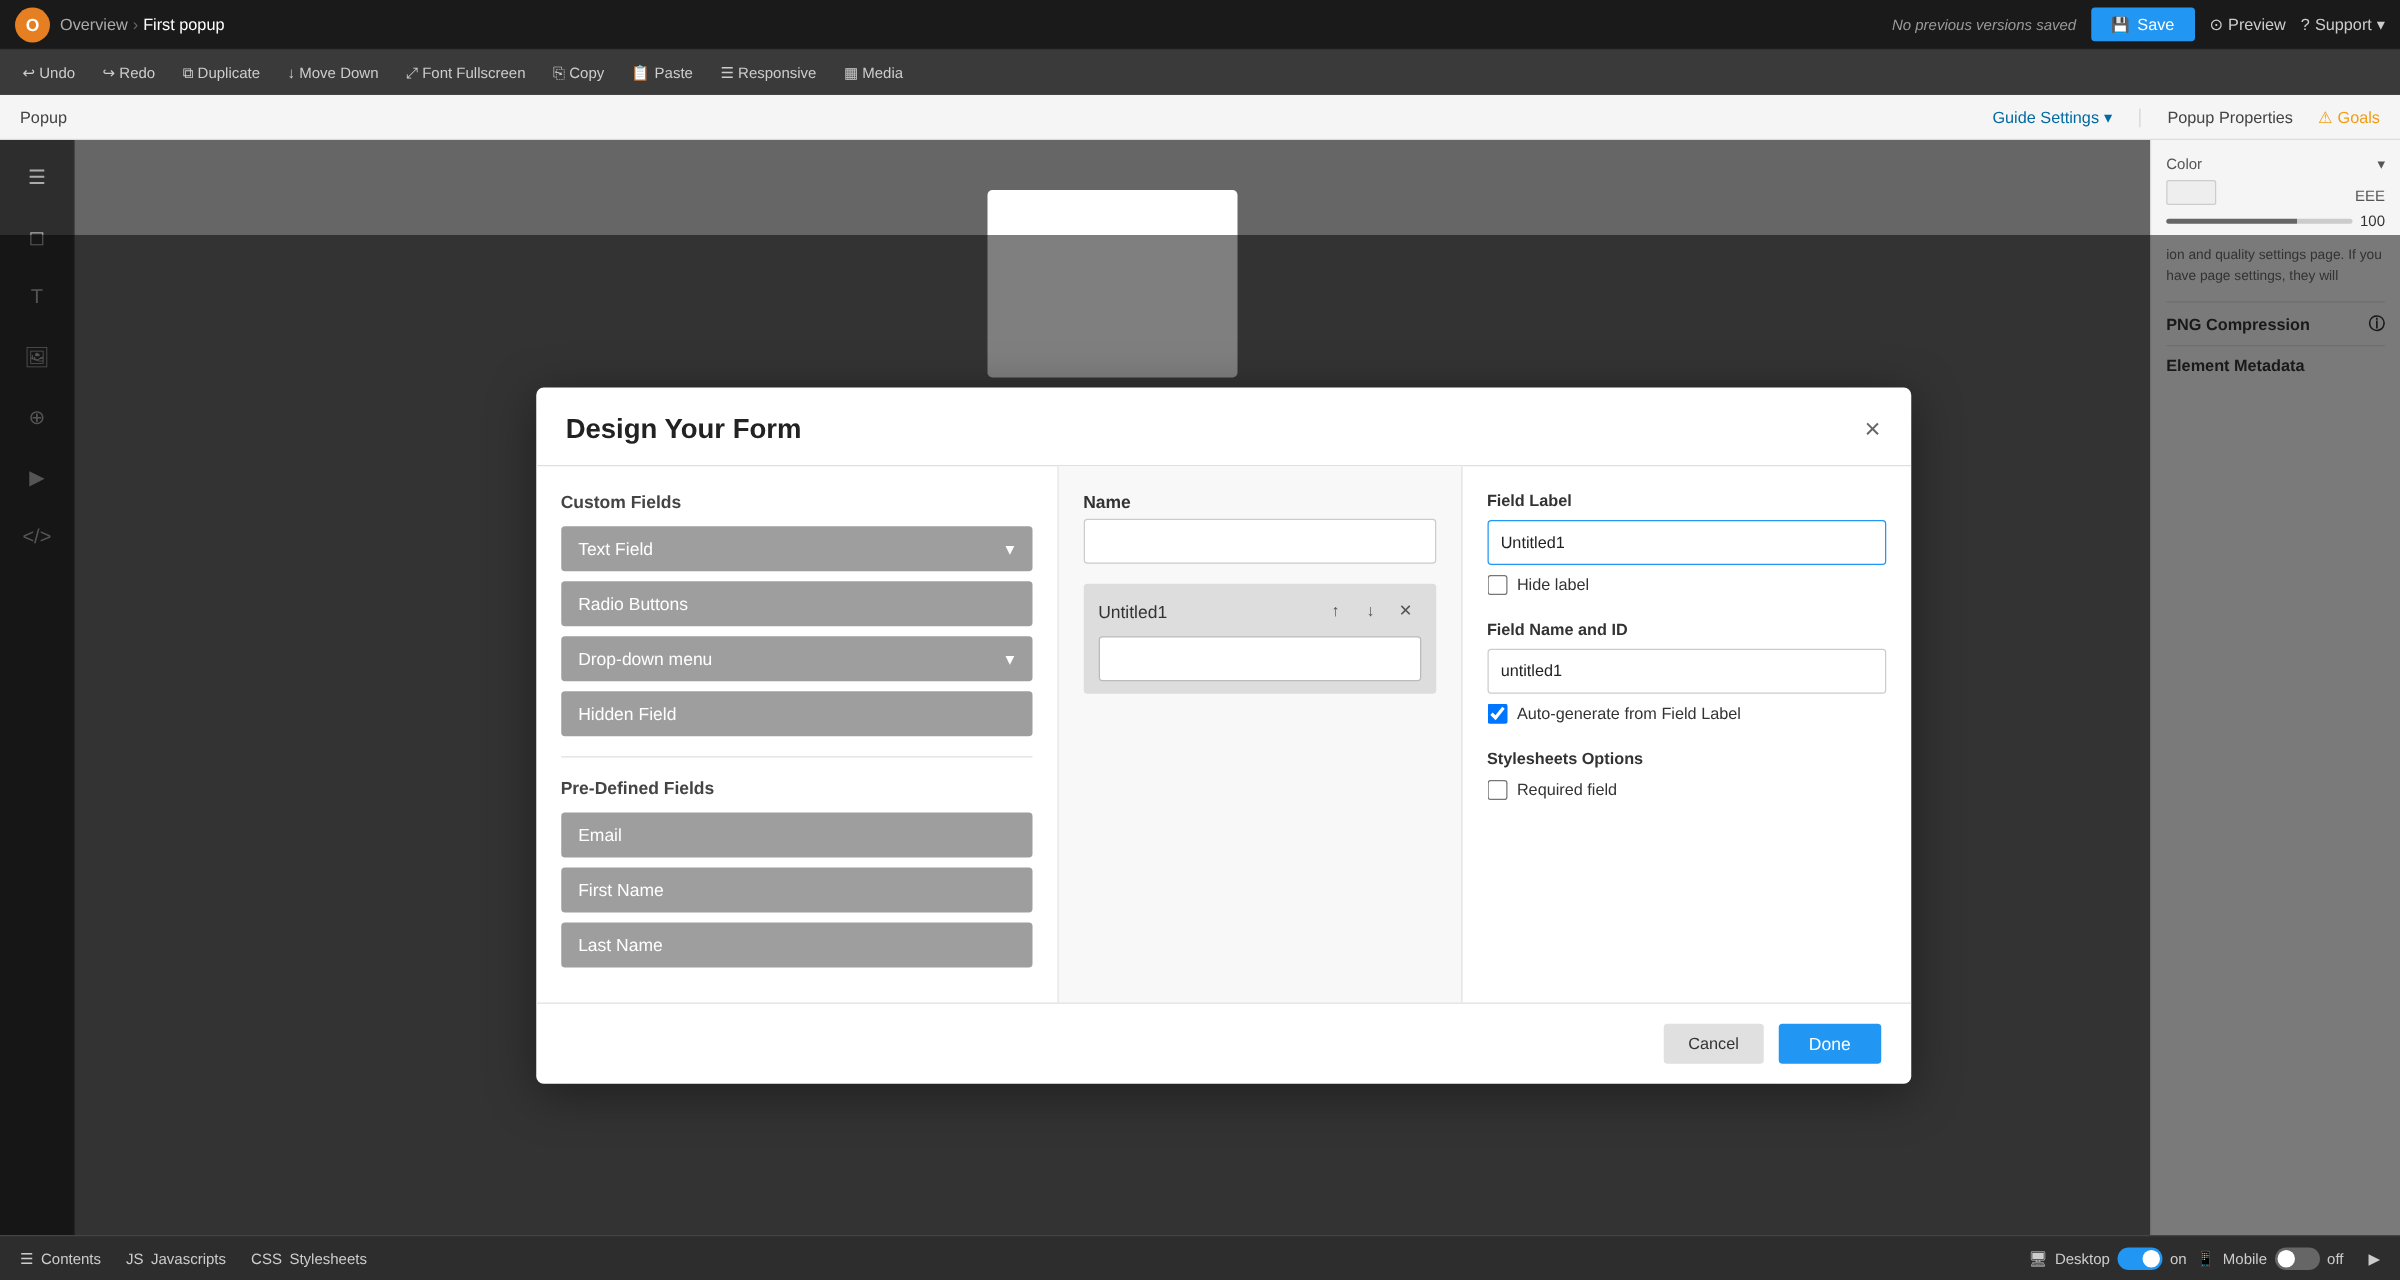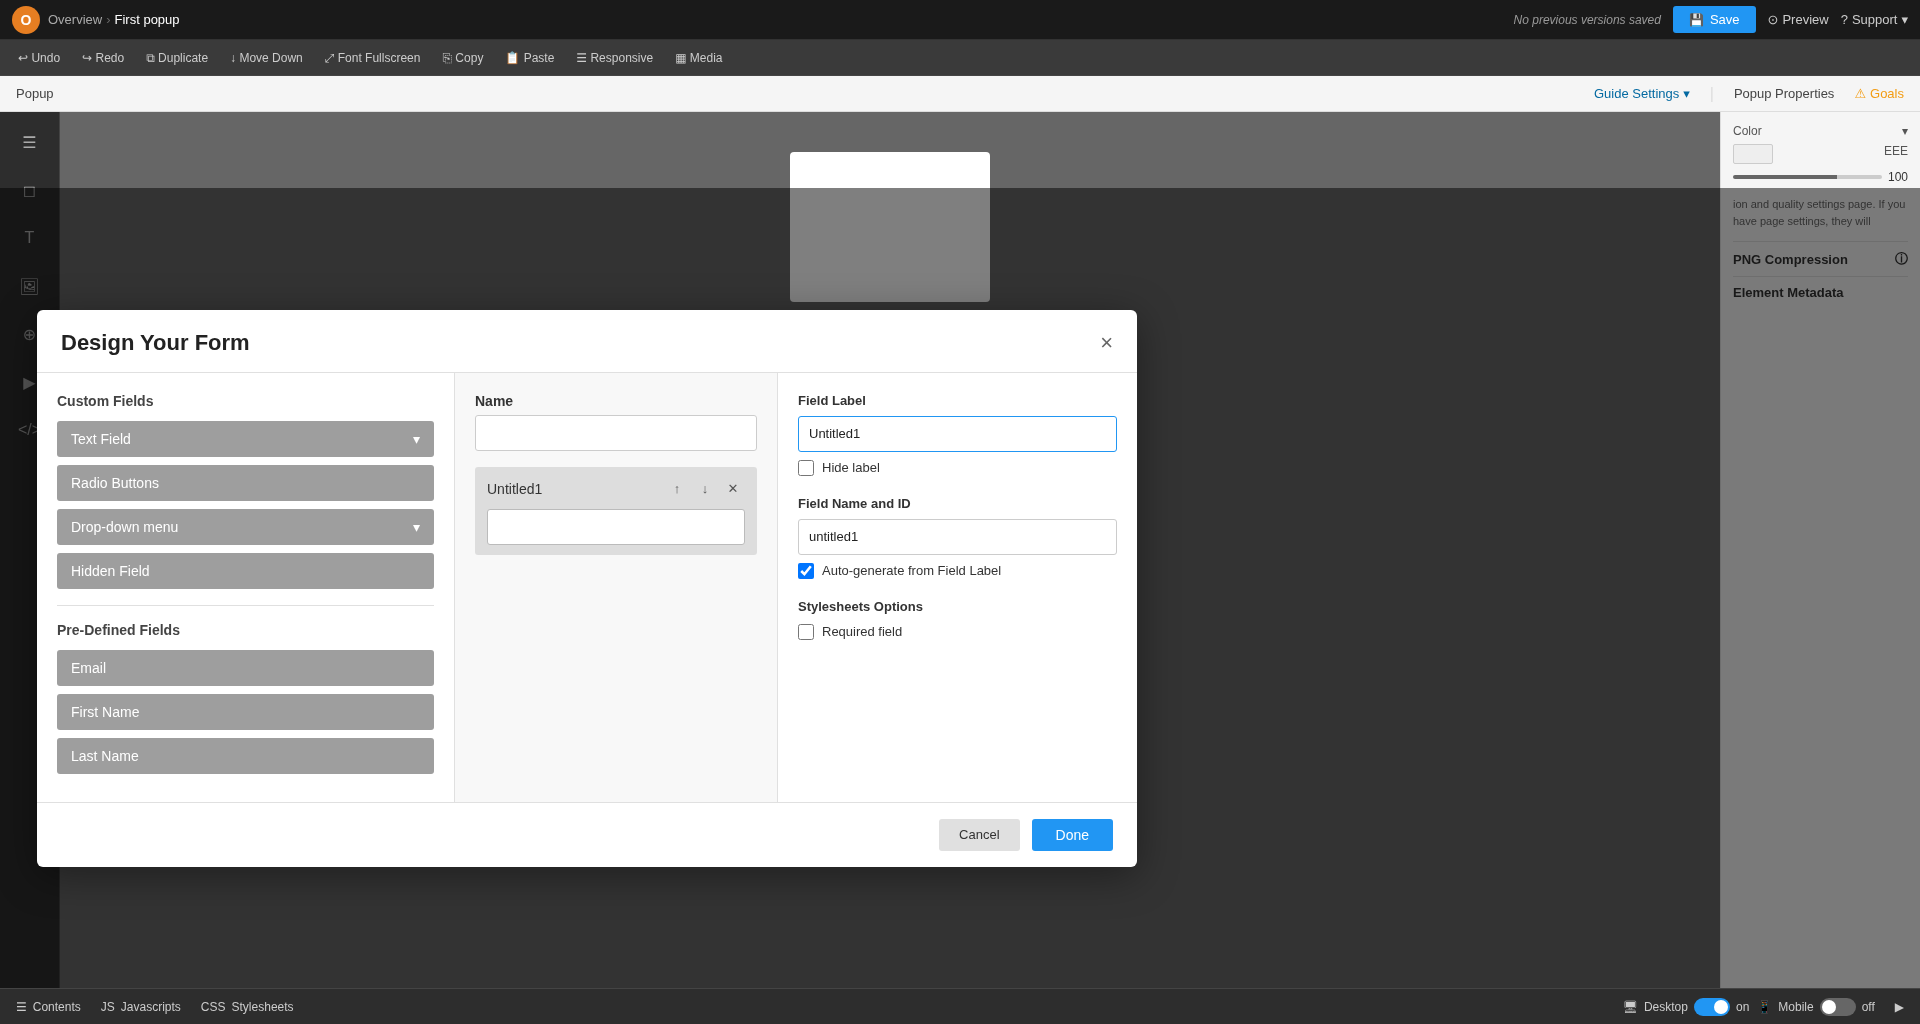--- a/index.html
+++ b/index.html
@@ -184,21 +184,21 @@
     .toggle-pill.on::after { right: 2px; }
     .toggle-pill.off::after { left: 2px; }
 
     
     .modal-overlay {
       position: absolute;
       top: 76px; left: 0; right: 0; bottom: 36px;
       background: rgba(0,0,0,0.5);
       display: flex;
       align-items: center;
-      justify-content: flex-start;
+      justify-content: center;
       z-index: 100;
       padding-left: 37px;
     }
     .modal {
       background: white;
       border-radius: 6px;
       width: 1100px;
       max-height: 560px;
       box-shadow: 0 8px 40px rgba(0,0,0,0.4);
       display: flex;
@@ -421,21 +421,21 @@
       font-size: 12px;
       color: #555;
       padding: 12px;
       overflow-y: auto;
     }
     .right-panel-section {
       margin-bottom: 12px;
     }
     .color-row {
       display: flex;
-      align-items: flex-start;
+      align-items: flex-end;
       justify-content: space-between;
       margin-bottom: 6px;
     }
     .color-label { font-size: 12px; color: #555; }
     .color-swatch {
       width: 40px; height: 20px;
       border: 1px solid #ccc;
       border-radius: 2px;
       background: #EEE;
     }

